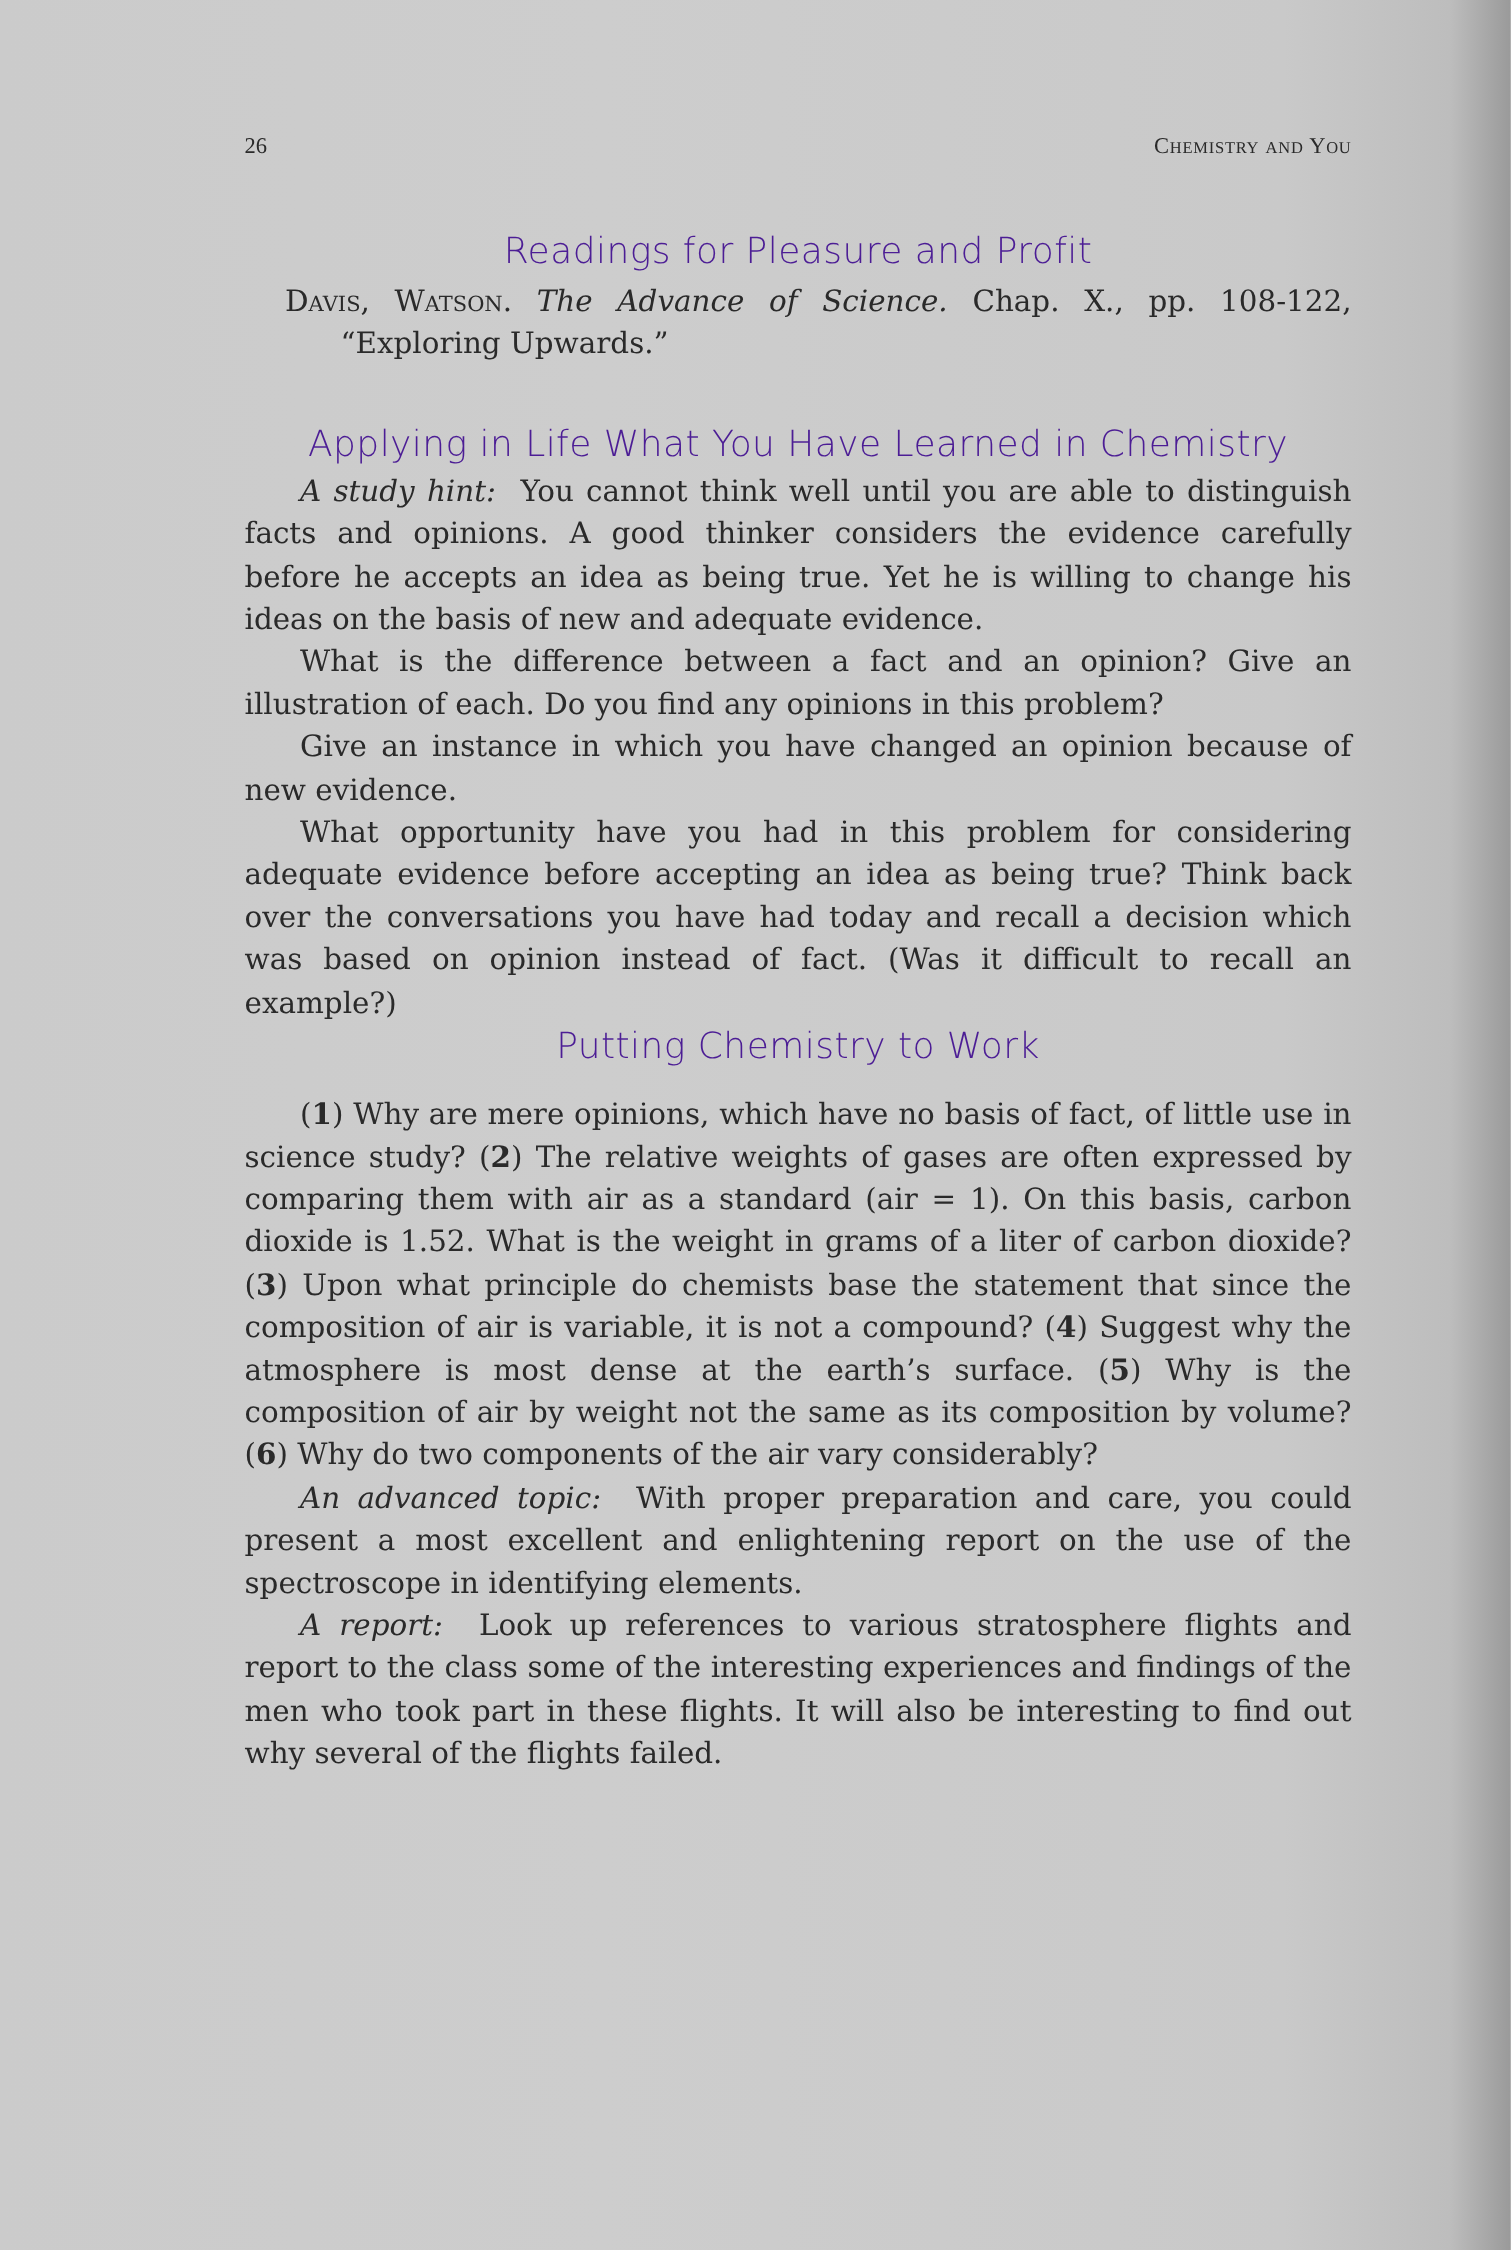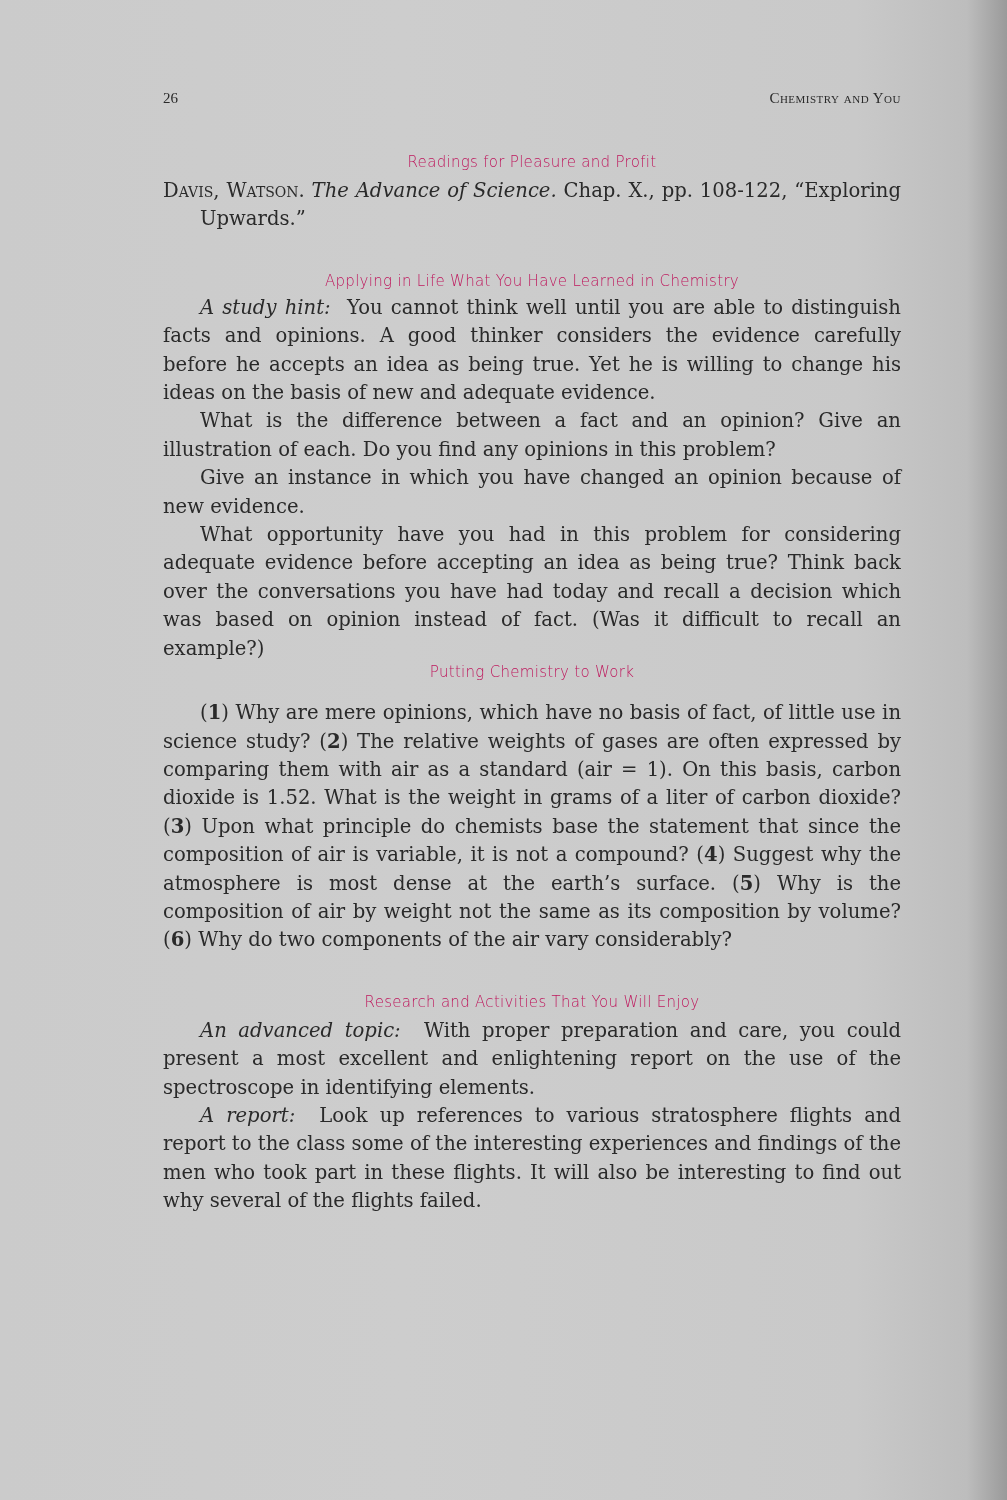--- a/index.html
+++ b/index.html
@@ -24,33 +24,33 @@
     }
     .page-number { position: absolute; left: 0; top: 4px; }
     .running-title {
       position: absolute; left: 0; right: 0; top: 4px; text-align: right;
       font-variant: small-caps; letter-spacing: 0.5px;
     }
     .section-heading {
       text-align: center;
       font-family: "DejaVu Sans", sans-serif;
       font-weight: 300;
-      font-size: 15px;
-      color: #be185d;
+      font-size: 24px;
+      color: #4c1d95;
       letter-spacing: 0.3px;
     }
     p {
       margin: 0;
       font-size: 19.6px;
       line-height: 28.4px;
       text-align: justify;
       text-align-last: left;
     }
     .indent { text-indent: 37px; }
-    .hang { padding-left: 37px; text-indent: -37px; }
+    .hang { padding-left: 37px; text-indent: -37px; margin-left: 27px; }
     .sc { font-variant: small-caps; }
     em { font-style: italic; }
     b.num { font-weight: bold; }
     .h1 { margin-top: 33px; margin-bottom: 6px; }
     .h2 { margin-top: 38px; margin-bottom: 4px; }
     .h3 { margin-bottom: 18px; }
     .h4 { margin-top: 38px; margin-bottom: 6px; }
   </style>
 </head>
 <body>
@@ -69,17 +69,16 @@
 
   <div class="section-heading h2">Applying in Life What You Have Learned in Chemistry</div>
   <p class="indent"><em>A study hint:</em>&nbsp; <span>You cannot think well until you are able to distinguish facts and opinions. A good thinker considers the evidence carefully before he accepts an idea as being true. Yet he is willing to change his ideas on the basis of new and adequate evidence.</span></p>
   <p class="indent">What is the difference between a fact and an opinion? Give an illustration of each. Do you find any opinions in this problem?</p>
   <p class="indent">Give an instance in which you have changed an opinion because of new evidence.</p>
   <p class="indent">What opportunity have you had in this problem for considering adequate evidence before accepting an idea as being true? Think back over the conversations you have had today and recall a decision which was based on opinion instead of fact. (Was it difficult to recall an example?)</p>
 
   <div class="section-heading h3">Putting Chemistry to Work</div>
   <p class="indent"><span>(<b class="num">1</b>) <span>Why are mere opinions, which have no basis of fact, of little use in science study?</span></span> <span>(<b class="num">2</b>) <span>The relative weights of gases are often expressed by comparing them with air as a standard (air = 1). On this basis, carbon dioxide is 1.52. What is the weight in grams of a liter of carbon dioxide?</span></span> <span>(<b class="num">3</b>) <span>Upon what principle do chemists base the statement that since the composition of air is variable, it is not a compound?</span></span> <span>(<b class="num">4</b>) <span>Suggest why the atmosphere is most dense at the earth’s surface.</span></span> <span>(<b class="num">5</b>) <span>Why is the composition of air by weight not the same as its composition by volume?</span></span> <span>(<b class="num">6</b>) <span>Why do two components of the air vary considerably?</span></span></p>
 
-  <div class="section-heading h4">Research and Activities That You Will Enjoy</div>
   <p class="indent"><em>An advanced topic:</em>&nbsp; <span>With proper preparation and care, you could present a most excellent and enlightening report on the use of the spectroscope in identifying elements.</span></p>
   <p class="indent"><em>A report:</em>&nbsp; <span>Look up references to various stratosphere flights and report to the class some of the interesting experiences and findings of the men who took part in these flights. It will also be interesting to find out why several of the flights failed.</span></p>
 
 </div>
 
 </body></html>

